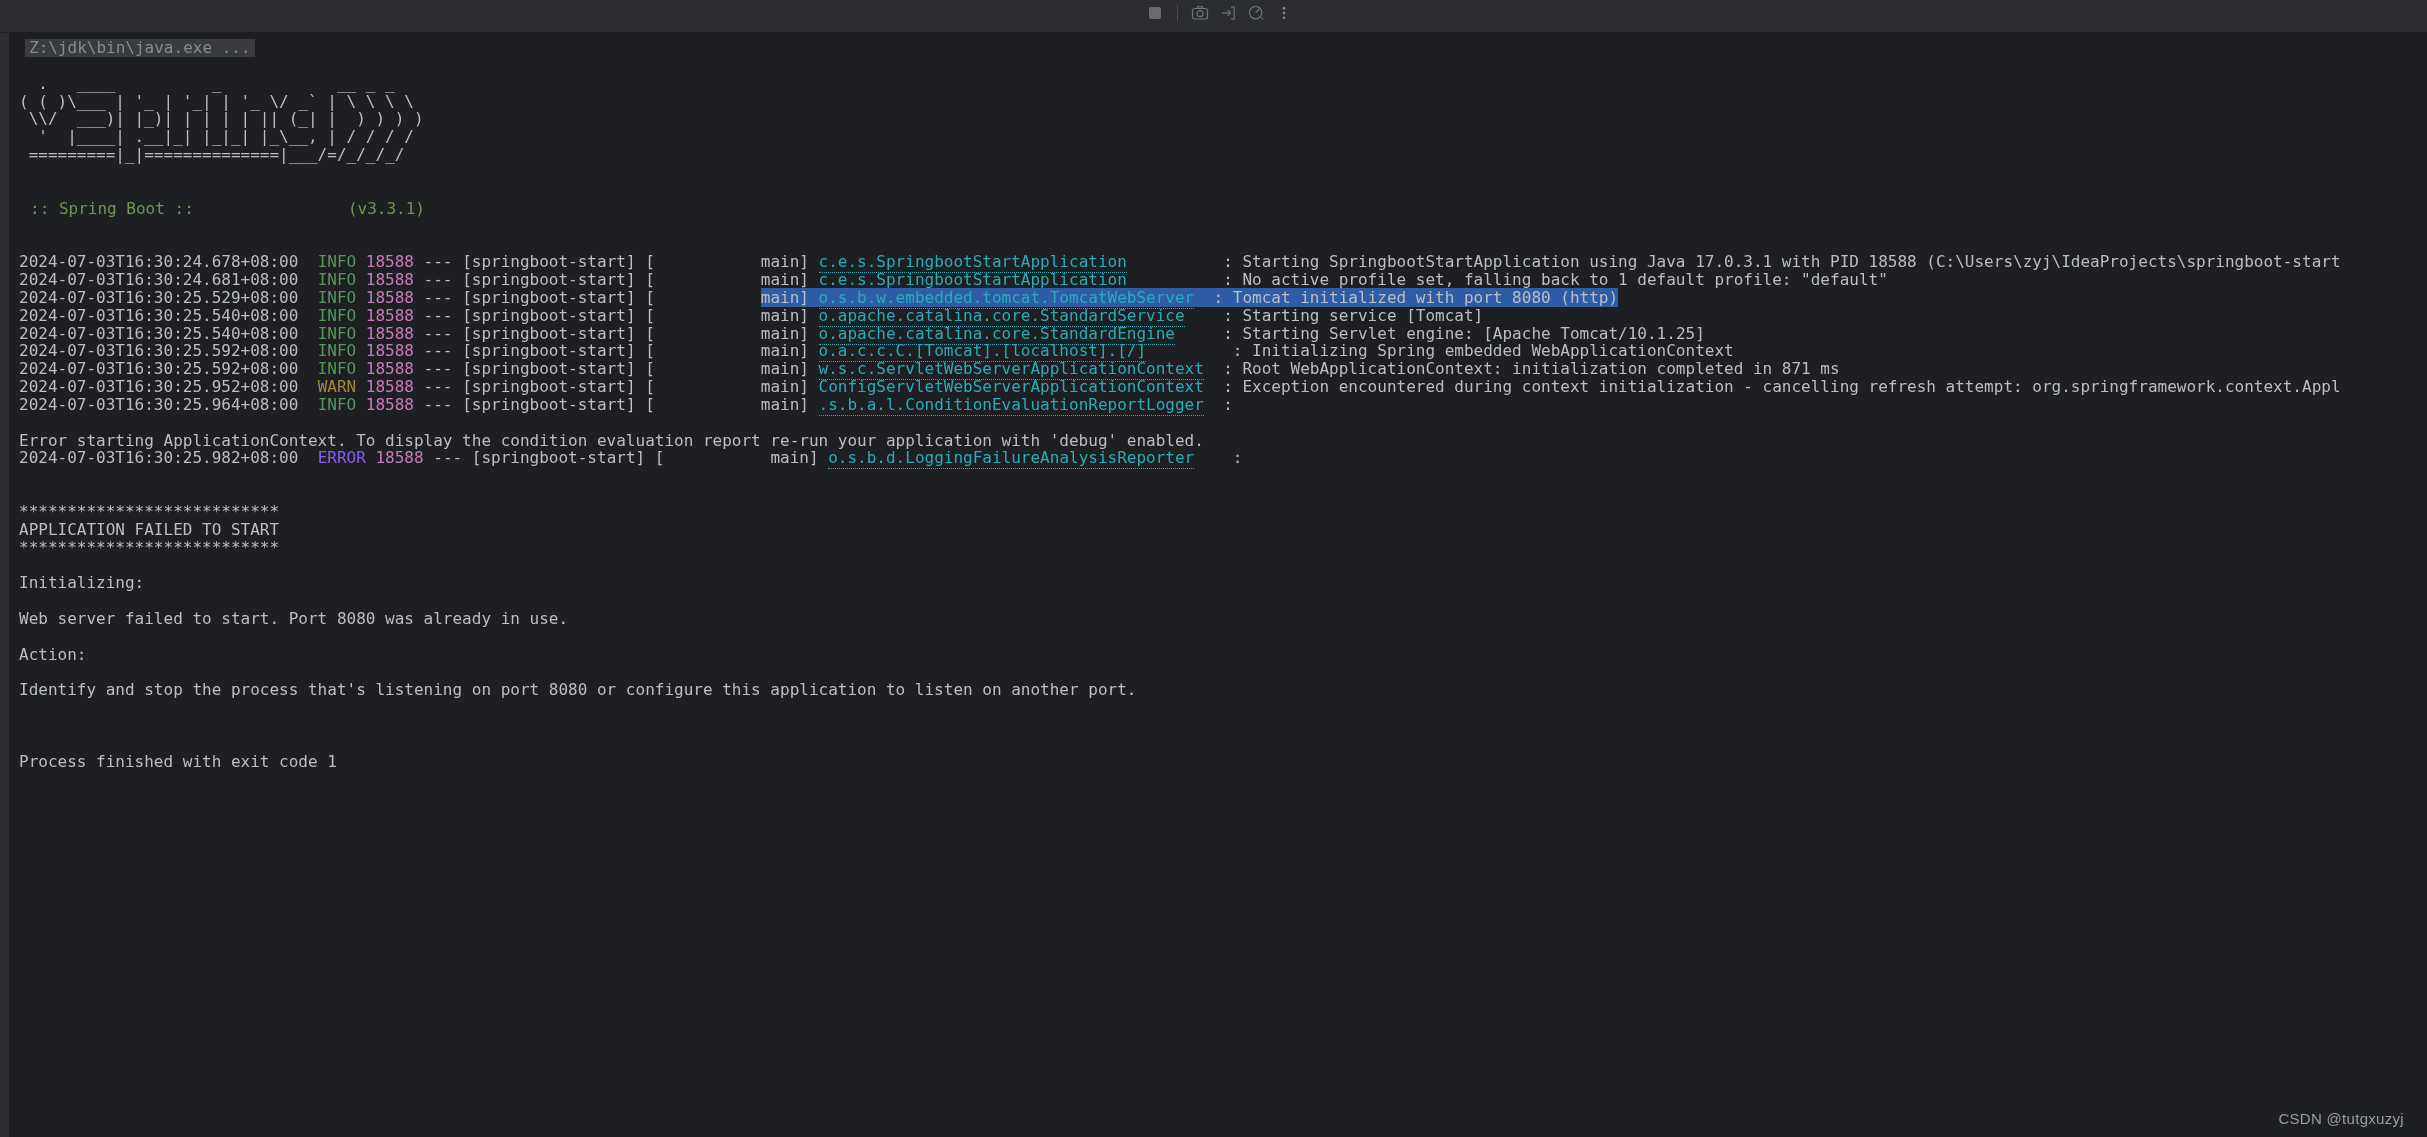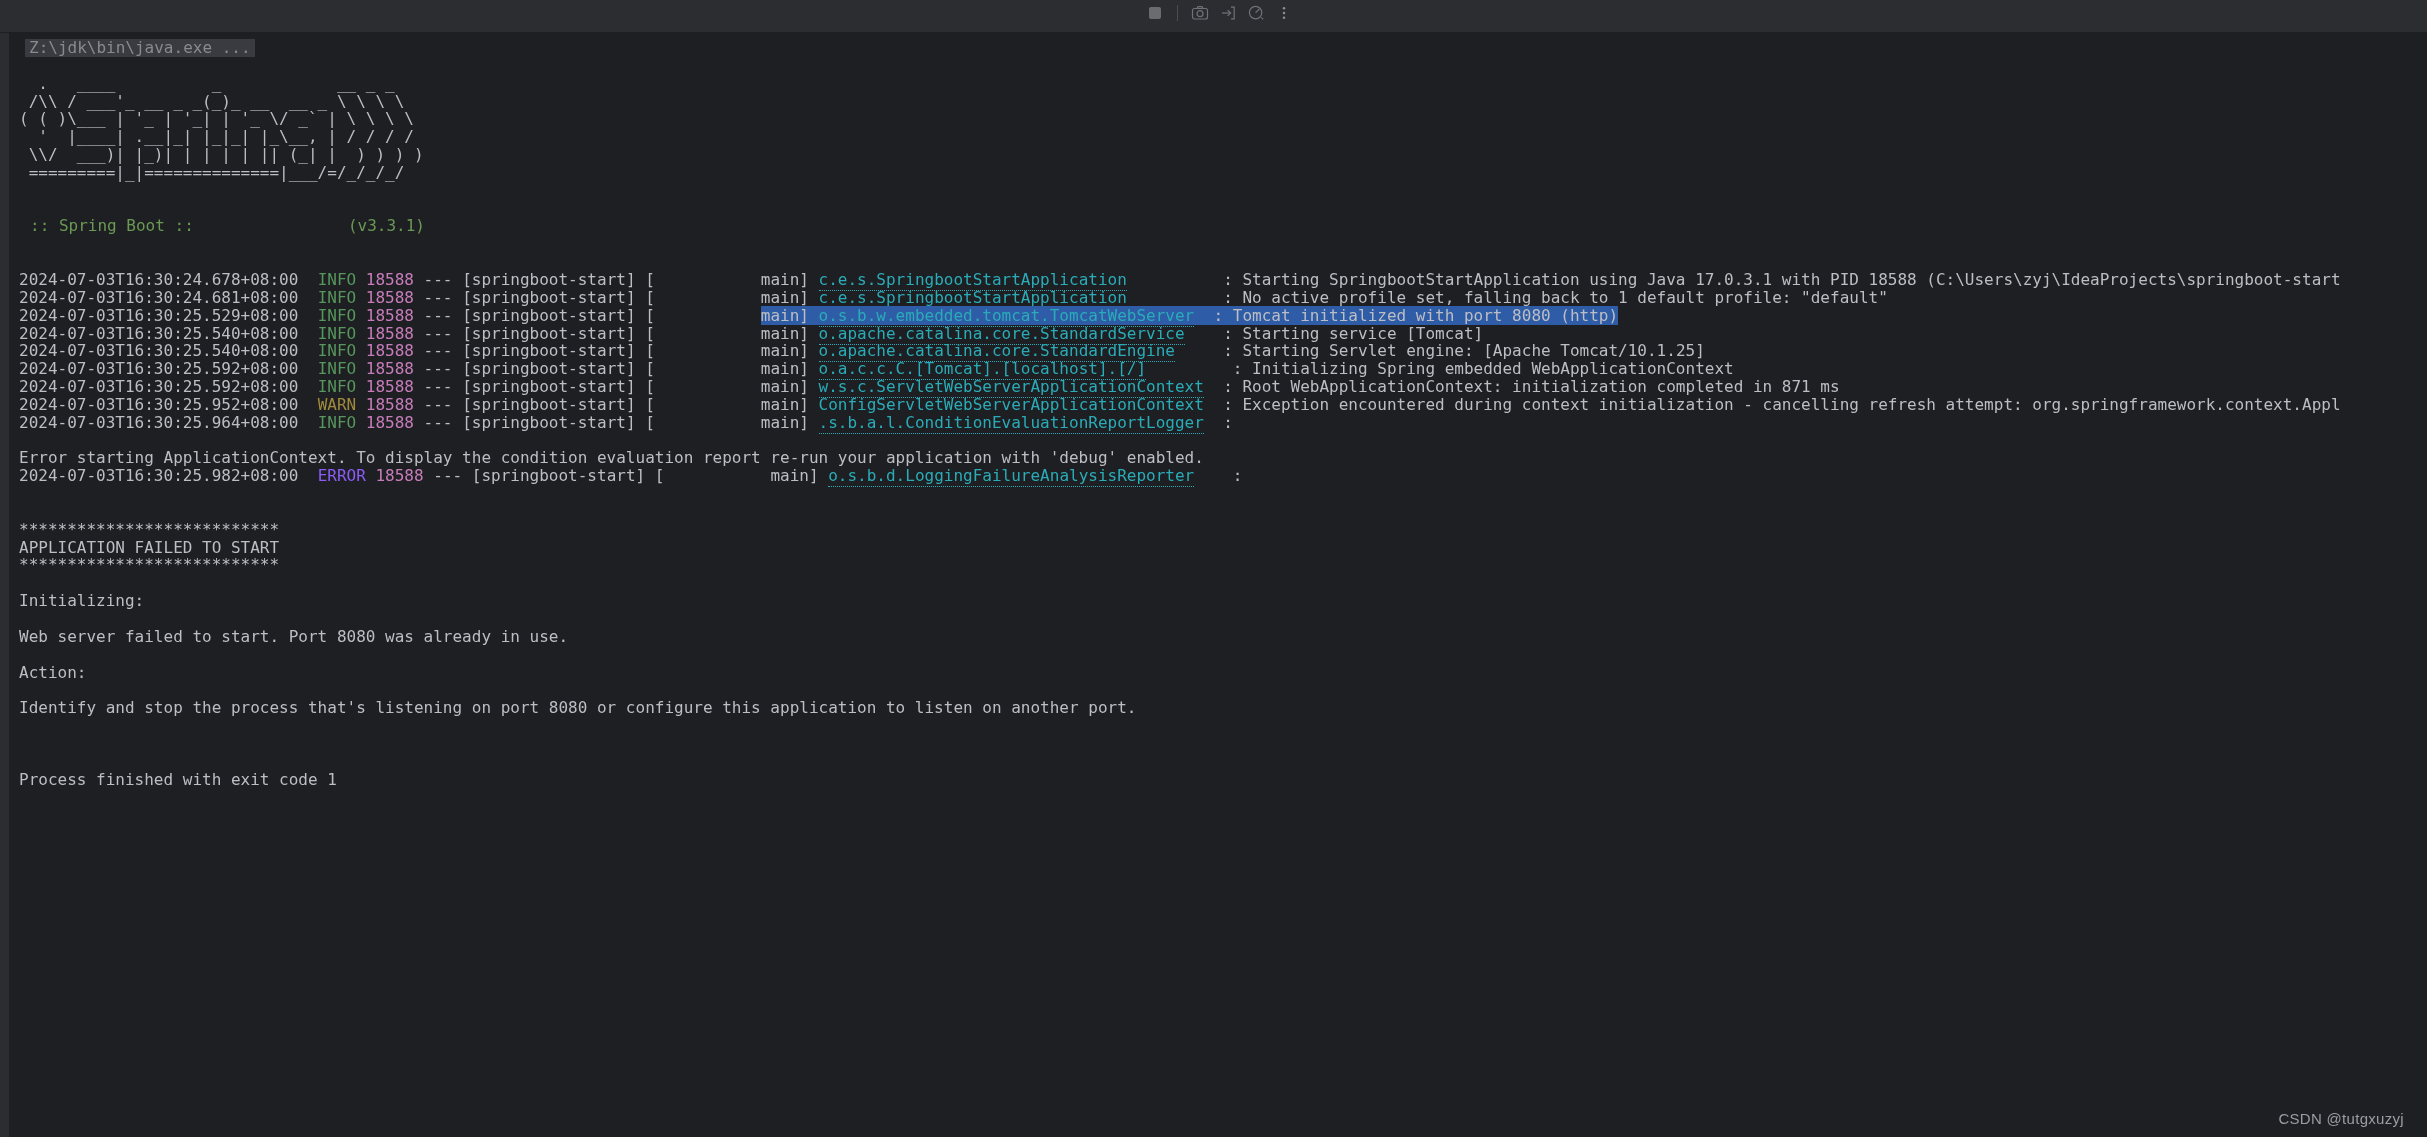--- a/index.html
+++ b/index.html
@@ -209,24 +209,23 @@
 
 <div id="console-wrap">
   <div id="gutter"></div>
   <div id="console">
 
     <div class="line"><span class="cmdline">Z:\jdk\bin\java.exe ...</span></div>
 
     <div id="banner-block">
         <div class="line banner"> </div>
         <div class="line banner">  .   ____          _            __ _ _</div>
-        <div class="line banner"> /\\ / ___'_ __ _ _(_)_ __  __ _ \ \ \ \</div>
         <div class="line banner">( ( )\___ | '_ | '_| | '_ \/ _` | \ \ \ \</div>
+        <div class="line banner"> \\/  ___)| |_)| | | | | || (_| |  ) ) ) )</div>
         <div class="line banner">  '  |____| .__|_| |_|_| |_\__, | / / / /</div>
-        <div class="line banner"> \\/  ___)| |_)| | | | | || (_| |  ) ) ) )</div>
         <div class="line banner"> =========|_|==============|___/=/_/_/_/</div>
         <div class="line banner"> </div>
       </div>
 
     <div class="line"> </div>
     <div class="line springboot">:: Spring Boot ::                (v3.3.1)</div>
     <div class="line"> </div>
     <div class="line"> </div>
 
     <div id="log-block">

